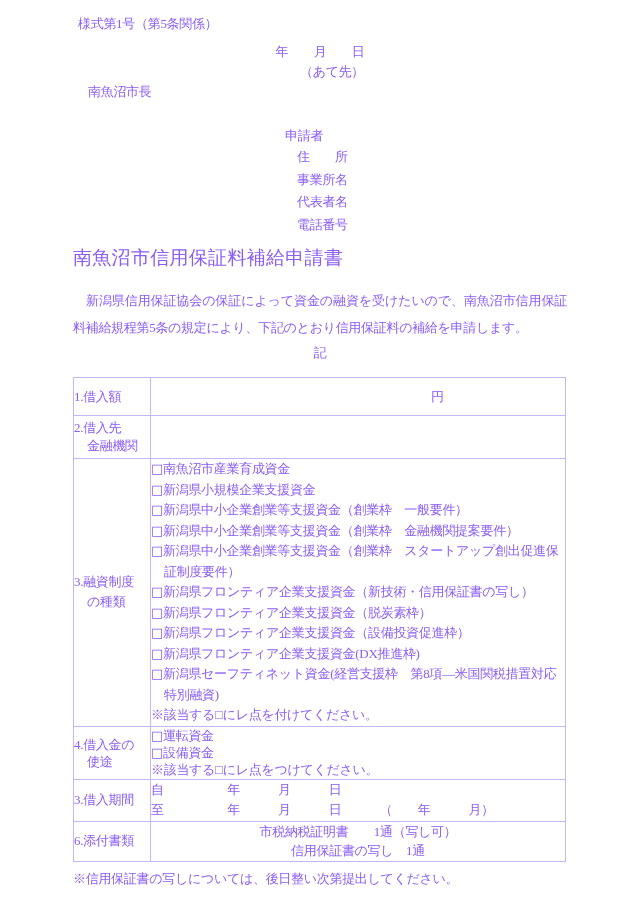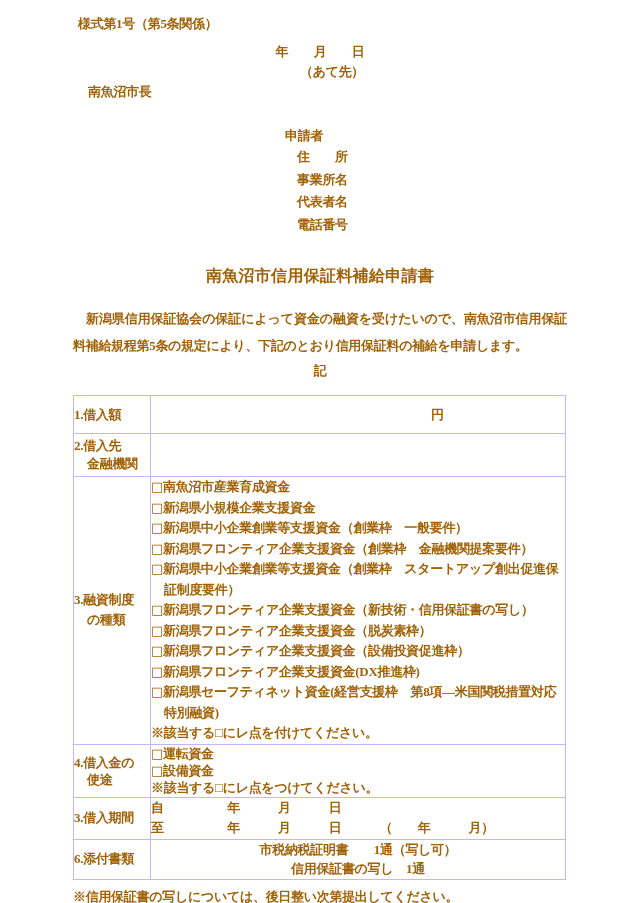--- a/index.html
+++ b/index.html
@@ -1,38 +1,37 @@
 <!DOCTYPE html>
 <html><head>
 <meta charset="utf-8">
 <style>
   html,body { margin:0; padding:0; background:#e8e8e8; }
   .page {
     position:relative;
     width:630px; height:903px;
     margin:0 auto;
     background:#ffffff;
-    color:#a16207;
+    color:#8b5cf6;
     font-family:"Liberation Serif","DejaVu Serif",serif;
     font-size:13px;
     letter-spacing:-0.3px;
     line-height:20px;
     box-sizing:border-box;
     padding:14px 63px 0 73px;
     overflow:hidden;
-    font-weight:bold;
   }
   .form-number { margin-left:5px; }
   .date-line { margin-top:8px; text-align:center; white-space:pre; }
   .addressee-label { margin-left:24px; white-space:pre;text-align:center; }
   .addressee { margin-left:15px; }
   .applicant { margin-top:24px; margin-left:212px; }
   .applicant-label { line-height:20px; }
   .applicant .field { line-height:22.5px; margin-left:12px; white-space:pre; }
-  .doc-title { margin-top:28px; font-size:16px; line-height:24px; text-align:center; letter-spacing:0.3px; }
+  .doc-title { margin-top:10px; font-size:19px; line-height:24px; text-align:left; letter-spacing:0.3px; }
   .body-text { margin-top:17px; line-height:27px; text-align:justify; text-indent:13px; }
   .record-heading { margin-top:2px; text-align:center; }
 
   table.main { margin-top:14px; border-collapse:collapse; table-layout:fixed; width:492px; }
   table.main td { border:1px solid #c4b5fd; vertical-align:middle; padding:0; }
   col.c-label { width:77px; }
   col.c-value { width:415px; }
   td.label-cell { padding-left:6px; }
   td.label-cell .lbl2 { display:block; padding-left:13px; }
   .lbl { display:block; }
@@ -108,21 +107,21 @@
 
     <tr class="row3">
       <td class="label-cell">
         <span class="lbl">3.融資制度</span>
         <span class="lbl2">の種類</span>
       </td>
       <td class="value-cell">
         <div class="cb-line"><span class="checkbox">□</span><span>南魚沼市産業育成資金</span></div>
         <div class="cb-line"><span class="checkbox">□</span><span>新潟県小規模企業支援資金</span></div>
         <div class="cb-line"><span class="checkbox">□</span><span>新潟県中小企業創業等支援資金（創業枠　一般要件）</span></div>
-        <div class="cb-line"><span class="checkbox">□</span><span>新潟県フロンティア企業支援資金（創業枠　金融機関提案要件）</span></div>
+        <div class="cb-line"><span class="checkbox">□</span><span>新潟県中小企業創業等支援資金（創業枠　金融機関提案要件）</span></div>
         <div class="cb-line"><span class="checkbox">□</span><span>新潟県中小企業創業等支援資金（創業枠　スタートアップ創出促進保証制度要件）</span></div>
         <div class="cb-line"><span class="checkbox">□</span><span>新潟県フロンティア企業支援資金（新技術・信用保証書の写し）</span></div>
         <div class="cb-line"><span class="checkbox">□</span><span>新潟県フロンティア企業支援資金（脱炭素枠）</span></div>
         <div class="cb-line"><span class="checkbox">□</span><span>新潟県フロンティア企業支援資金（設備投資促進枠）</span></div>
         <div class="cb-line"><span class="checkbox">□</span><span>新潟県フロンティア企業支援資金(DX推進枠)</span></div>
         <div class="cb-line"><span class="checkbox">□</span><span>新潟県セーフティネット資金(経営支援枠　第8項―米国関税措置対応特別融資)</span></div>
         <div class="note-line">※該当する□にレ点を付けてください。</div>
       </td>
     </tr>
 

